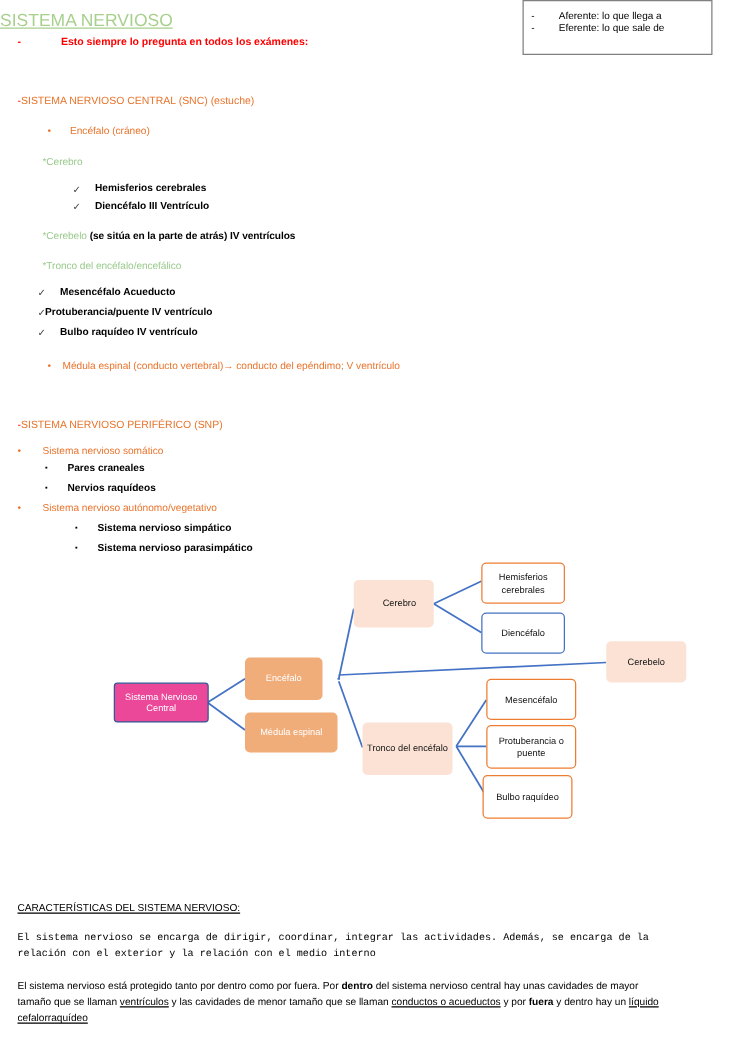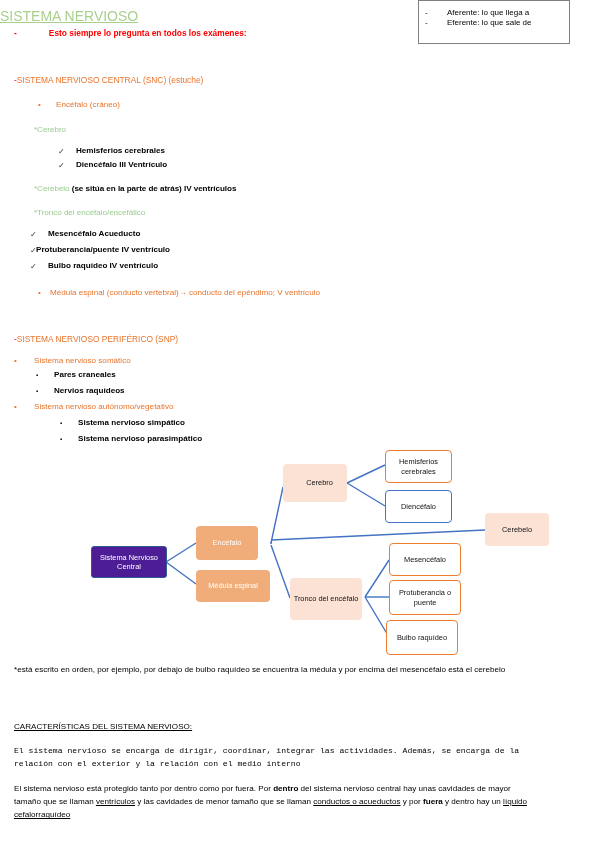--- a/index.html
+++ b/index.html
@@ -57,21 +57,21 @@
 
   
   #diagram{position:absolute;left:0;top:440px;width:599px;height:225px;}
   #diagram svg{position:absolute;left:0;top:0;}
   .node{
     position:absolute;box-sizing:border-box;
     display:flex;align-items:center;justify-content:center;
     text-align:center;font-size:7.4px;line-height:1.25;
     border-radius:4px;padding:2px 3px;
   }
-  .n-blue{background:#4c1d95;color:#fff;border:1px solid #2F5894;border-radius:3px;}
+  .n-blue{background:#ec4899;color:#fff;border:1px solid #2F5894;border-radius:3px;}
   .n-orange{background:#F0AC79;color:#fff;border:none;}
   .n-peach{background:#FBE2D5;color:#111;border:none;}
   .n-out-orange{background:#fff;color:#111;border:1.4px solid #ED7D31;}
   .n-out-blue{background:#fff;color:#111;border:1.4px solid #4472C4;}
 
   
   .para{position:absolute;font-size:8.1px;line-height:1.62;color:#000;width:516px;left:14px;}
   #note-order{top:663px;}
   #carac-head{top:722px;left:14px;font-size:8.1px;text-decoration:underline;color:#000;}
   #para-1{top:744px;font-family:Liberation Mono, monospace;}
@@ -214,23 +214,20 @@
 
     <div class="node n-peach" style="left:290px;top:138px;width:72px;height:42px;">Tronco del encéfalo</div>
 
     <div class="node n-out-orange" style="left:389px;top:103px;width:72px;height:33px;">Mesencéfalo</div>
 
     <div class="node n-out-orange" style="left:389px;top:140px;width:72px;height:35px;">Protuberancia o puente</div>
 
     <div class="node n-out-orange" style="left:386px;top:180px;width:72px;height:35px;">Bulbo raquídeo</div>
   </div>
 
-  <div class="para" id="note-order">
-    <span>*</span><span>está escrito en orden, por ejemplo, por debajo de bulbo raquídeo se encuentra la médula y por encima del mesencéfalo está el cerebelo</span>
-  </div>
 
   <div class="abs" id="carac-head">CARACTERÍSTICAS DEL SISTEMA NERVIOSO:</div>
 
   <div class="para" id="para-1">El sistema nervioso se encarga de dirigir, coordinar, integrar las actividades. Además, se encarga de la relación con el exterior y la relación con el medio interno</div>
 
   <div class="para" id="para-2"><span>El sistema nervioso está protegido tanto por dentro como por fuera. Por </span><span class="bold">dentro</span><span> del sistema nervioso central hay unas cavidades de mayor tamaño que se llaman </span><span class="ul">ventrículos</span><span> y las cavidades de menor tamaño que se llaman </span><span class="ul">conductos o acueductos</span><span> y por </span><span class="bold">fuera</span><span> y dentro hay un </span><span class="ul">líquido cefalorraquídeo</span></div>
 
 </div>
 
 </body></html>

